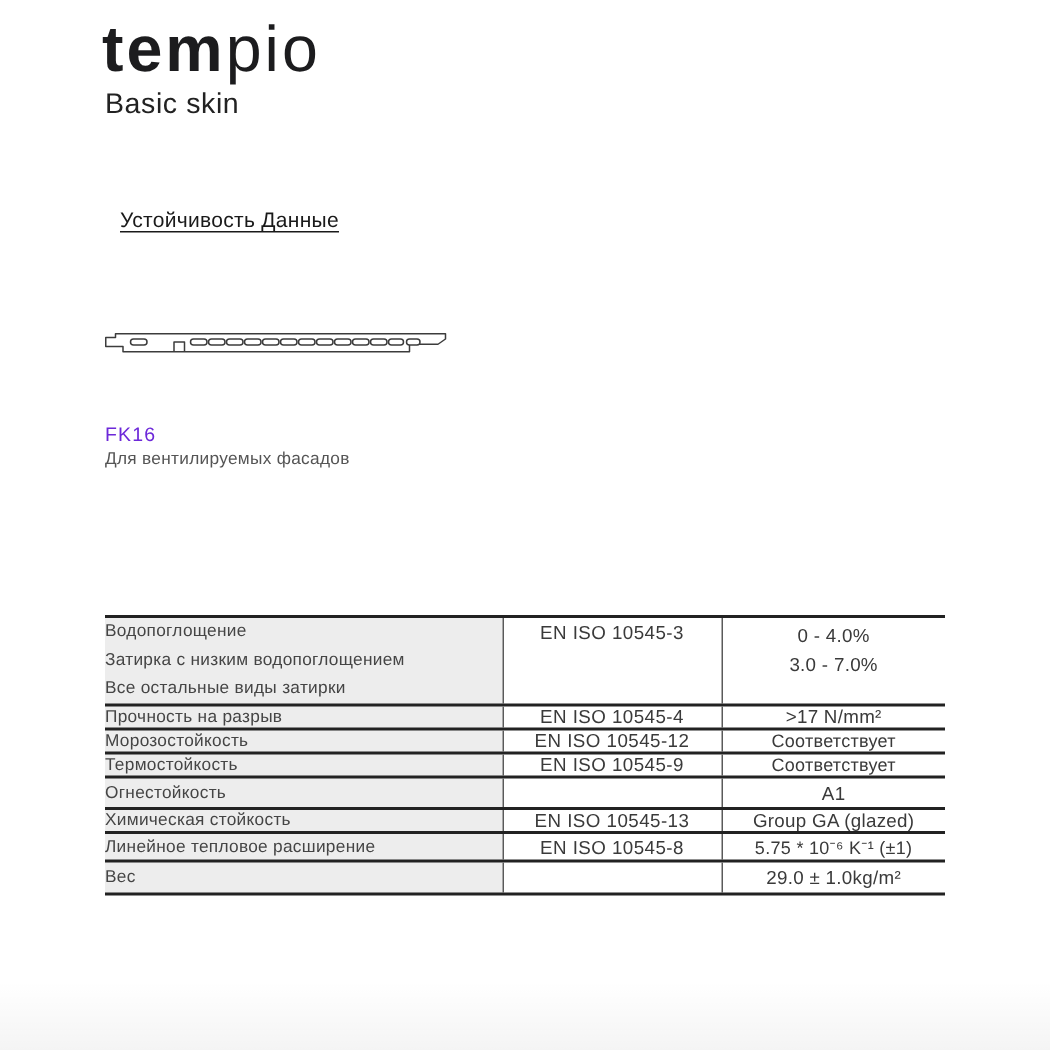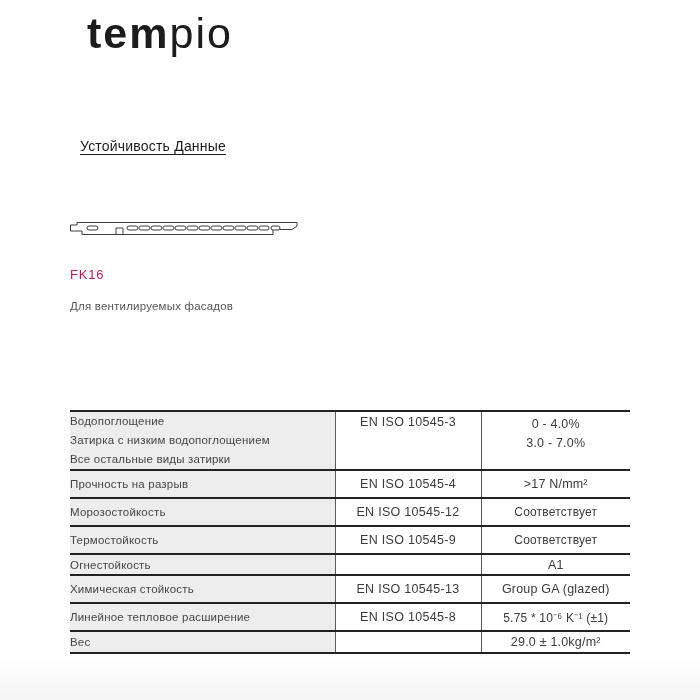--- a/index.html
+++ b/index.html
@@ -17,21 +17,21 @@
     content:"";
     position:absolute; left:0; right:0; bottom:0; height:46px;
     background:linear-gradient(to bottom, rgba(0,0,0,0) 0%, rgba(0,0,0,0.045) 100%);
     pointer-events:none;
   }
 
   
   .logo {
     position:absolute; left:68px; top:10px;
     font-size:43px; line-height:46px; letter-spacing:2px;
-    color:#1c1c1e; white-space:nowrap;margin-left:19px;
+    color:#1c1c1e; white-space:nowrap;
   }
   .logo .bold { font-weight:700; }
   .logo .light { font-weight:400; }
   .brand-sub {
     position:absolute; left:70px; top:59px;
     font-size:19px; color:#222; letter-spacing:0.4px;
   }
 
   
   .section-heading {
@@ -42,22 +42,22 @@
   }
 
   
   .drawing {
     position:absolute; left:68px; top:210px;
     width:236px; height:38px;
   }
 
   
   .product-code {
-    position:absolute; left:70px; top:267px;
-    font-size:13px; color:#be185d; letter-spacing:0.8px;
+    position:absolute; left:70px; top:282px;
+    font-size:13px; color:#6d28d9; letter-spacing:0.8px;
   }
   .product-desc {
     position:absolute; left:70px; top:300px;
     font-size:11.5px; color:#555; letter-spacing:0.2px;
   }
 
   
   .spec-table {
     position:absolute; left:70px; top:410px;
     width:560px;
@@ -85,38 +85,39 @@
     border-right:1px solid #5a5a5a;
     letter-spacing:0.3px;
   }
   .spec-table td.c-val {
     text-align:center;
     font-size:12px;
     color:#3a3a3a;
     letter-spacing:0.2px;
   }
   tr.h1 { height:57px; }
-  tr.h2 { height:28px; }
+  tr.h2 { height:16px; }
   tr.h5 { height:31px; }
   tr.h6 { height:21px; }
   tr.h10 { height:22px; }
   td.top    { vertical-align:top; padding-top:3px; }
   td.bottom { vertical-align:bottom; padding-bottom:16px; }
   .c-prop .ln { line-height:19px; }
   .c-val  .ln { line-height:19px; font-size:12.5px; }
   td.c-std.big, td.c-val.big { font-size:12.5px; }
 </style>
 </head>
 <body>
 
 <div class="page">
 
   <div class="logo">
     <span class="bold">tem</span><span class="light">pio</span>
   </div>
+  <div class="brand-sub">Basic skin</div>
 
   <div class="section-heading">Устойчивость Данные</div>
 
   <svg class="drawing" viewBox="0 0 472 44" preserveAspectRatio="xMidYMid meet">
     <g fill="#ffffff" stroke="#3c3c3c" stroke-width="2" stroke-linejoin="round">
 
       <path d="M 458,9
                L 18,9
                L 18,14
                L 5,14

